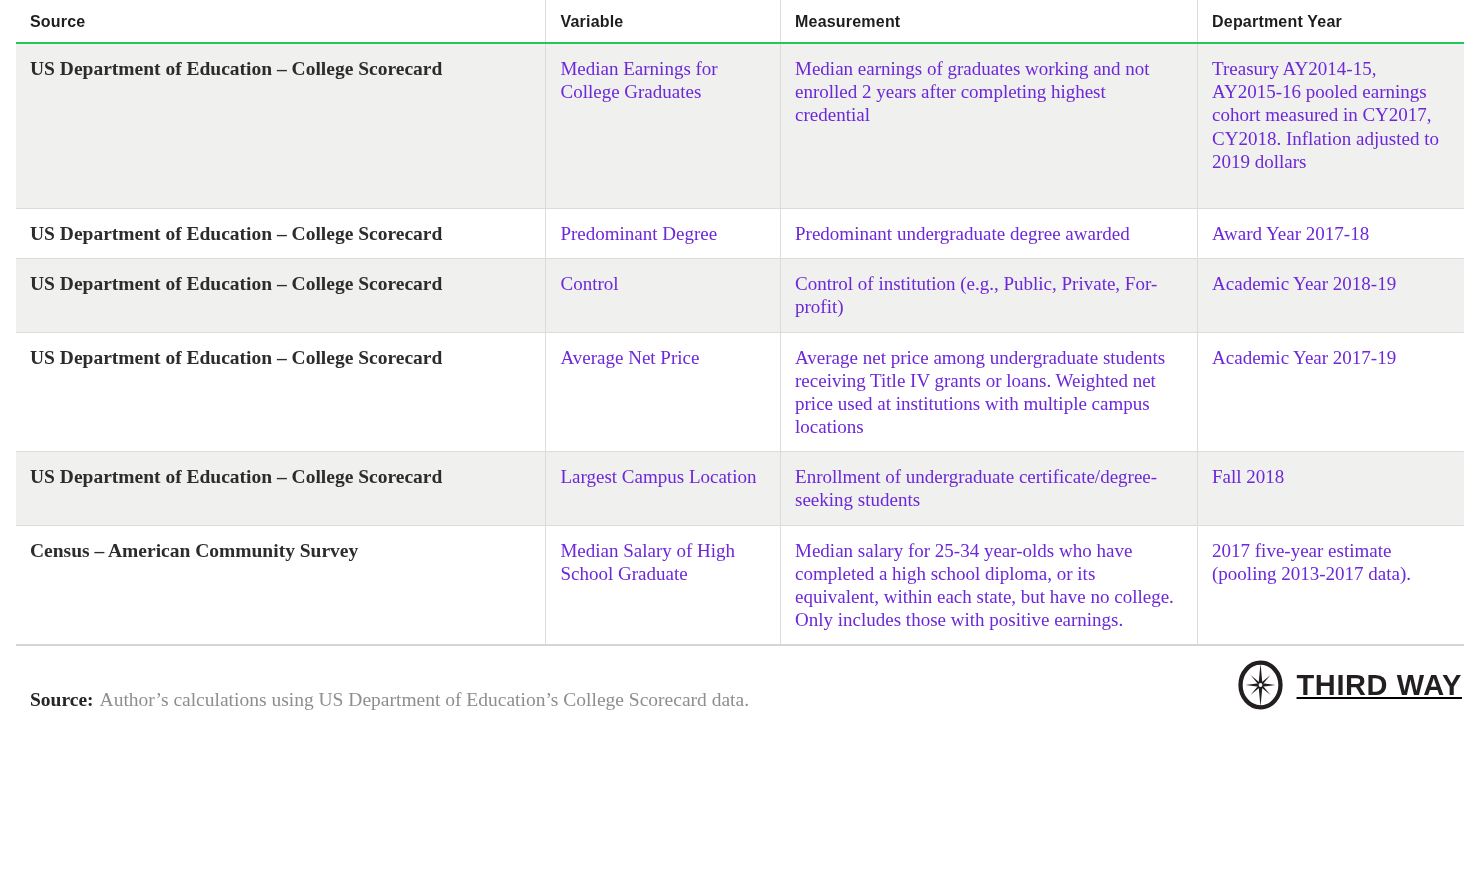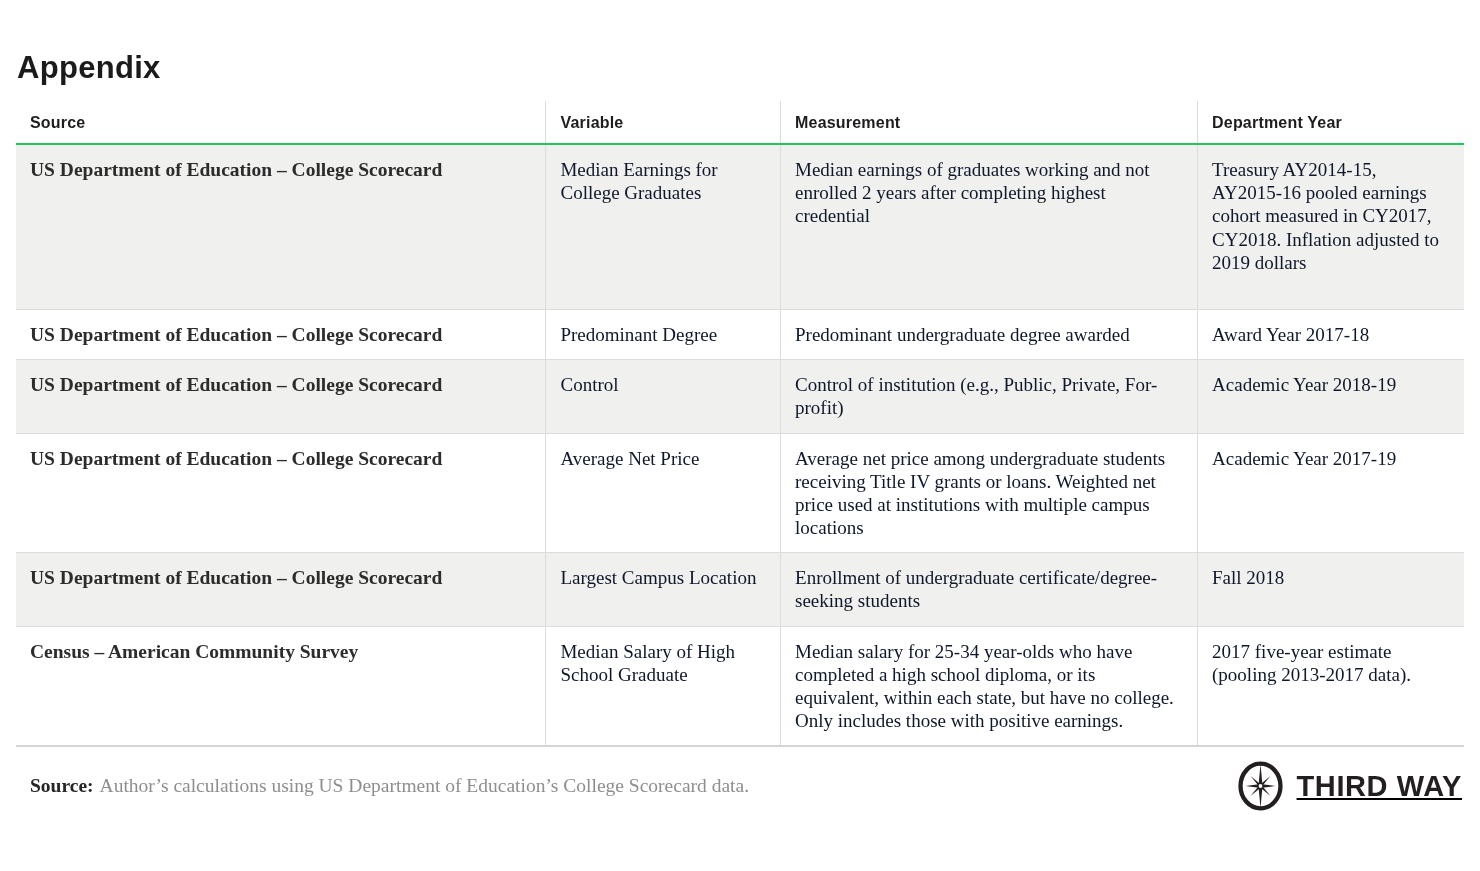--- a/index.html
+++ b/index.html
@@ -39,41 +39,41 @@
     text-align: left;
     vertical-align: bottom;
     padding: 13px 14px 11px 14px;
   }
   thead tr { border-bottom: 2px solid #22c55e; }
 
   tbody td {
     font-family: "Liberation Serif", serif;
     font-size: 19px;
     line-height: 1.22;
-    color: #0f172a;
+    color: #6d28d9;
     vertical-align: top;
     padding: 13px 14px;
     overflow: hidden;
   }
   tbody td.source-cell {
     font-weight: 700;
     color: #2c2c2c;
     font-size: 19.5px;
   }
   tbody tr { border-top: 1px solid #dcdcdc; padding-left: 48px; }
   tbody tr:nth-child(odd) { background: #f0f0ee; }
   tbody tr.row-tall { height: 165px; }
   th + th, td + td { border-left: 1px solid #dcdcdc; }
 
   .footer {
     width: 1448px;
     margin-top: 13px;
     display: flex;
     justify-content: space-between;
-    align-items: center;
+    align-items: flex-end;
   }
   .source-note {
     margin: 0 0 0 14px;
     font-family: "Liberation Serif", serif;
     font-size: 19.5px;
     color: #8e8e8e;
   }
   .source-note .label {
     font-weight: 700;
     color: #262626;
@@ -94,21 +94,20 @@
     color: #231f20;
     white-space: nowrap;
   }
   .brand svg { display: block; }
 </style>
 </head>
 <body>
 
 <div class="page">
 
-  <h1 class="page-title">Appendix</h1>
 
   <table class="appendix">
     <colgroup>
       <col class="c-source">
         <col class="c-variable">
         <col class="c-description">
         <col class="c-year">
     </colgroup>
     <thead>
       <tr>

